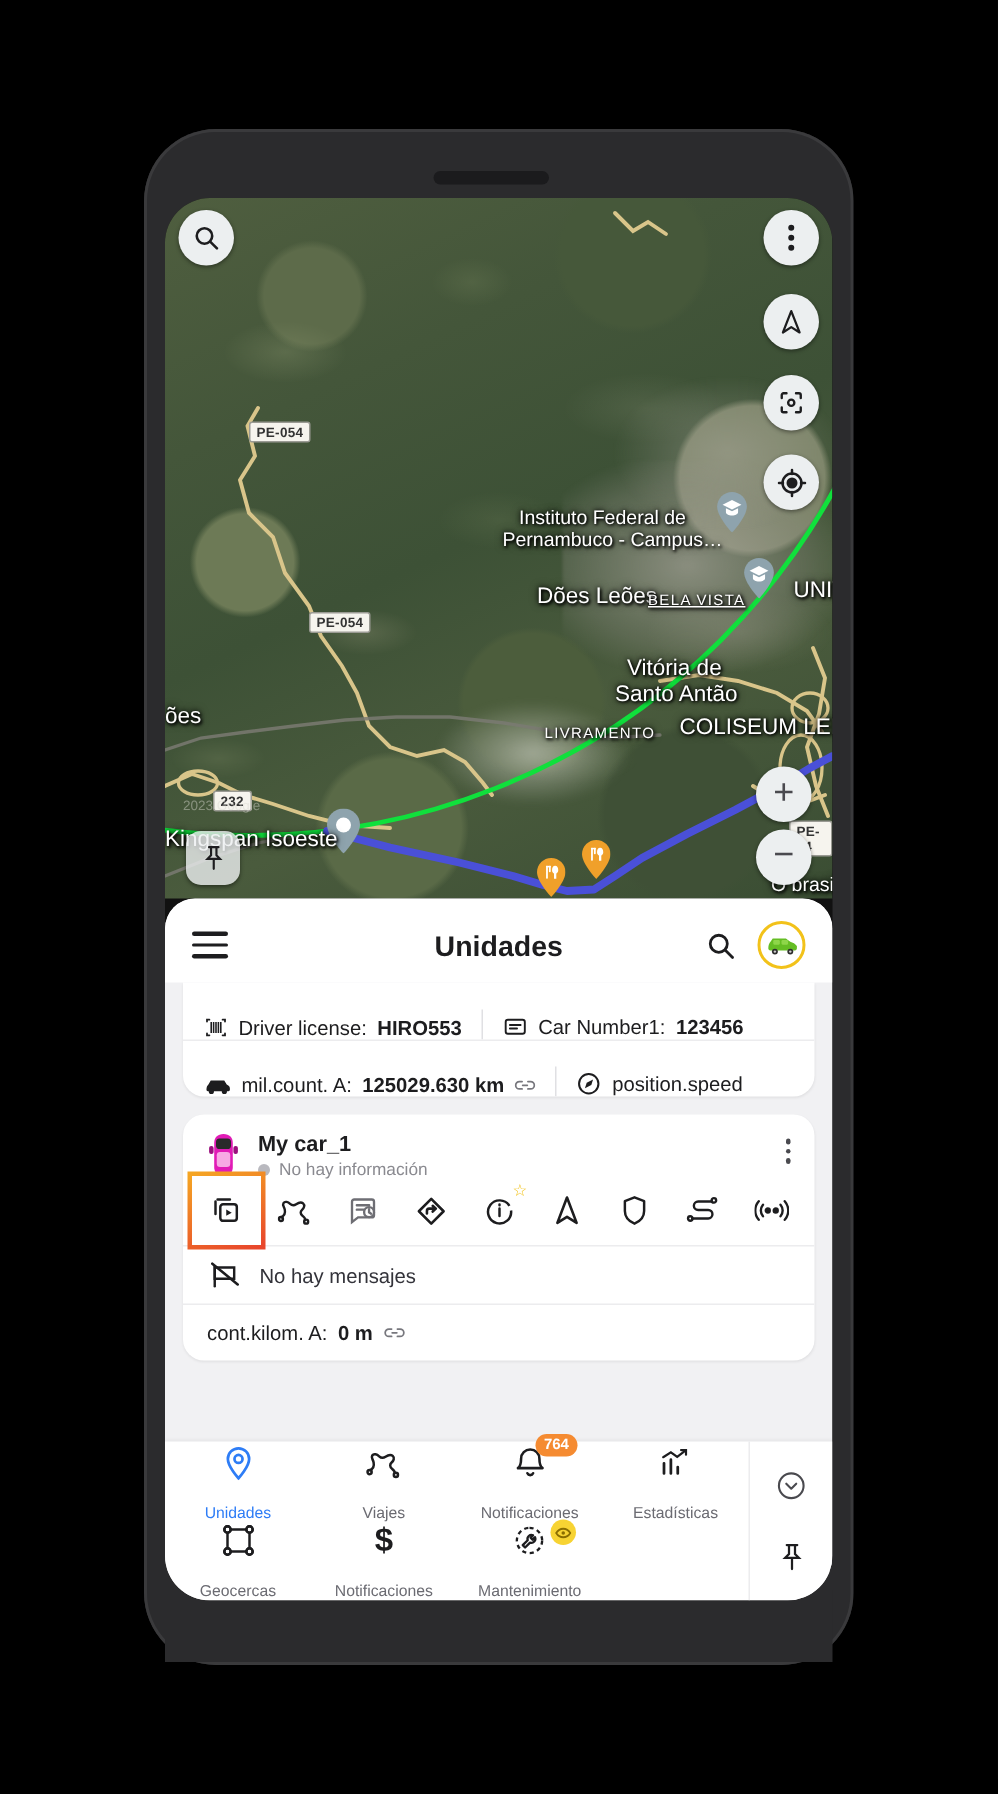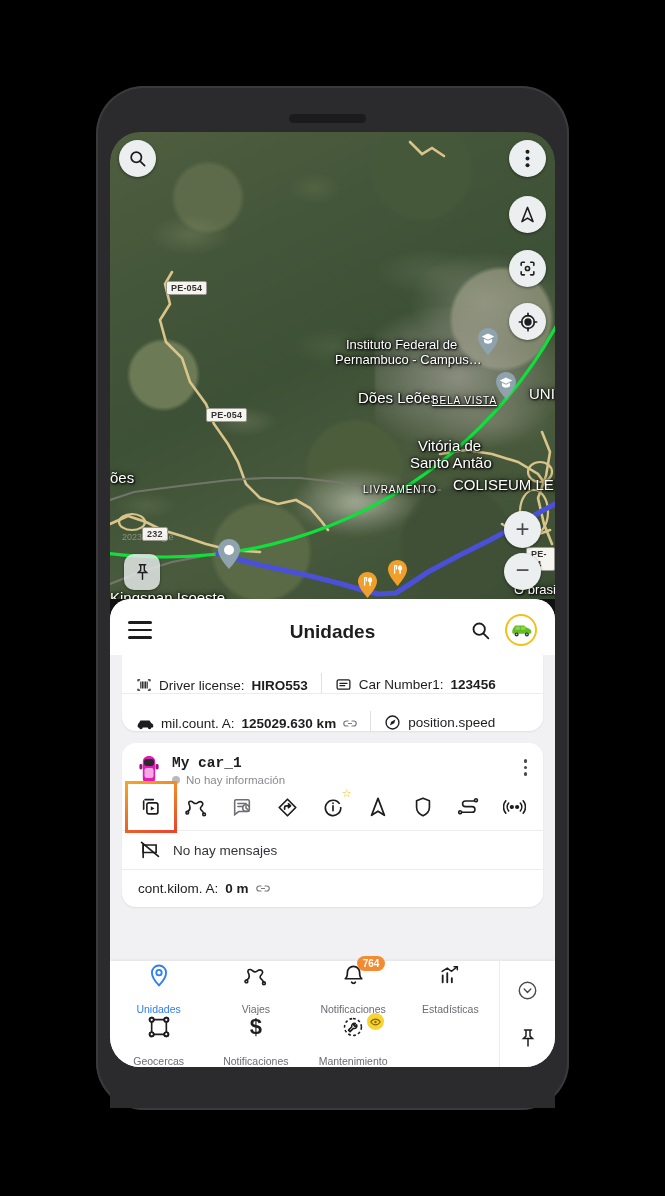--- a/index.html
+++ b/index.html
@@ -139,21 +139,21 @@
     display:flex; align-items:flex-end; height:38px; padding:0 14px;
     font-size:13.5px; color:#1d1d1f; white-space:nowrap; overflow:hidden;
   }
   .prop-row + .prop-row { border-top:1px solid #ececee; }
   .prop { display:flex; align-items:center; gap:7px; }
   .prop b { font-weight:700; }
   .vdiv { width:1px; height:20px; background:#e0e0e3; margin:0 13px; flex:none; }
 
   .unit-head { display:flex; align-items:flex-start; padding:12px 14px 0 14px; }
   .unit-icon { width:26px; height:30px; flex:none; margin-right:10px; }
-  .unit-name { font-size:14.5px; font-weight:700; color:#1d1d1f;font-family:Liberation Mono, monospace; }
+  .unit-name { font-size:14.5px; font-weight:700; color:#1d1d1f; }
   .unit-sub { font-size:11.5px; color:#8a8a90; display:flex; align-items:center; gap:6px; margin-top:3px; }
   .status-dot { width:8px; height:8px; border-radius:50%; background:#b9b9bf; display:inline-block; }
   .kebab { margin-left:auto; display:flex; flex-direction:column; gap:3px; padding:4px 2px; cursor:pointer; }
   .kebab i { width:3.5px; height:3.5px; border-radius:50%; background:#4a4a4f; display:block; }
 
   .action-row {
     display:flex; align-items:center; justify-content:space-between;
     padding:8px 16px 10px 16px; position:relative;
   }
   .act { width:26px; height:26px; display:flex; align-items:center; justify-content:center; position:relative; cursor:pointer; }
@@ -285,21 +285,21 @@
       <div id="map-labels">
           <div class="map-label" style="left: 236px; top: 205px;">Instituto Federal de</div>
           <div class="map-label" style="left: 225px; top: 220px;">Pernambuco - Campus…</div>
           <div class="map-label big" style="left: 248px; top: 258px;">Dões Leões</div>
           <div class="map-label small" style="left: 322px; top: 261px; text-decoration: underline;">BELA VISTA</div>
           <div class="map-label big" style="left: 308px; top: 306px;">Vitória de</div>
           <div class="map-label big" style="left: 300px; top: 323px;">Santo Antão</div>
           <div class="map-label small" style="left: 253px; top: 350px;">LIVRAMENTO</div>
           <div class="map-label big" style="left: 343px; top: 345px;">COLISEUM LEILÕ</div>
           <div class="map-label big" style="left: 0px; top: 338px;">ões</div>
-          <div class="map-label big" style="left: 0px; top: 420px; margin-top: 38px;">Kingspan Isoeste</div>
+          <div class="map-label big" style="left: 0px; top: 420px;">Kingspan Isoeste</div>
           <div class="map-label" style="left: 404px; top: 450px;">O brasileirão restaurante</div>
           <div class="map-label big" style="left: 419px; top: 254px;">UNIVIS</div>
         </div>
       <div id="map-shields">
           <div class="road-shield" style="left: 56px; top: 149px;">PE-054</div>
           <div class="road-shield" style="left: 96px; top: 276px;">PE-054</div>
           <div class="road-shield" style="left: 32px; top: 395px;">232</div>
           <div class="road-shield" style="left: 416px; top: 415px;">PE-04</div>
         </div>
 

